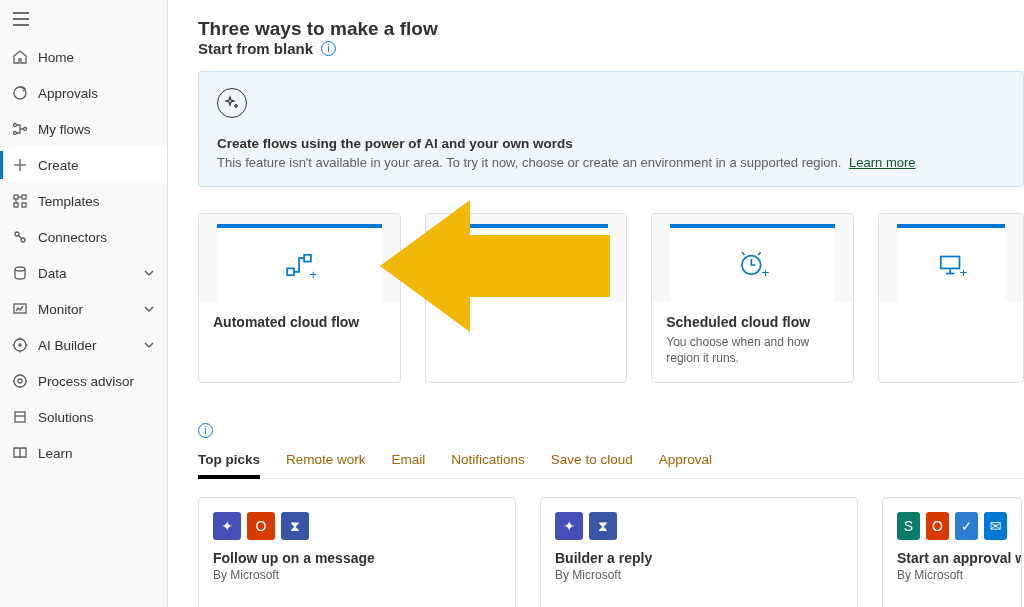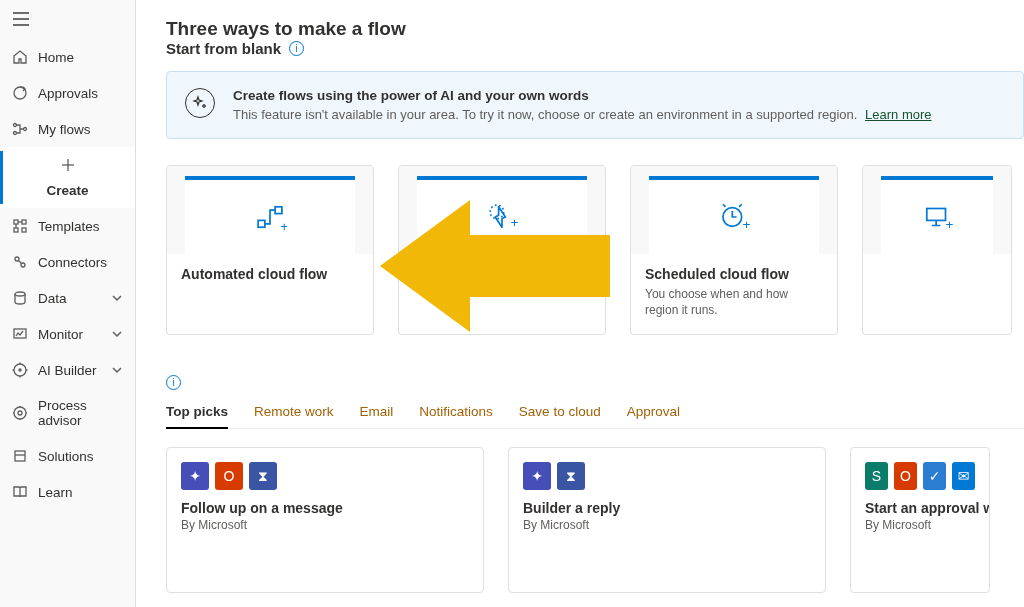--- a/index.html
+++ b/index.html
@@ -1,59 +1,59 @@
 <!DOCTYPE html>
 <html><head>
 <meta charset="utf-8">
 <style>
   * { box-sizing: border-box; margin: 0; padding: 0; }
   body { font-family: "Segoe UI", -apple-system, BlinkMacSystemFont, sans-serif; font-size: 14px; color: #323130; background: #fff; overflow: hidden; width: 1024px; height: 607px; }
   .app { display: flex; height: 607px; }
 
   
-  .sidebar { width: 136px; border-right: 1px solid #e1dfdd; background: #f9f9f9; flex-shrink: 0; display: flex; flex-direction: column; }
+  .sidebar { width: 168px; border-right: 1px solid #e1dfdd; background: #f9f9f9; flex-shrink: 0; display: flex; flex-direction: column; }
   .hamburger { padding: 10px 12px 2px; }
   .hamburger svg { width: 18px; height: 18px; }
   .nav { display: flex; flex-direction: column; padding-top: 6px; }
   .nav-item { display: flex; align-items: center; gap: 10px; padding: 10px 12px; cursor: pointer; font-size: 13.5px; color: #323130; position: relative; }
-  .nav-item.selected { background: #fff; font-weight: 700; flex-direction: column; }
+  .nav-item.selected { background: #fff; font-weight: 400; }
   .nav-item.selected::before { content: ""; position: absolute; left: 0; top: 4px; bottom: 4px; width: 3px; background: #0078d4; }
   .nav-icon { width: 16px; height: 16px; display: inline-flex; align-items: center; justify-content: center; color: #605e5c; flex-shrink: 0; }
   .nav-icon svg { width: 16px; height: 16px; stroke: currentColor; fill: none; stroke-width: 1.3; }
   .nav-label { flex: 1; }
   .nav-chevron { width: 12px; height: 12px; color: #605e5c; }
   .nav-chevron svg { width: 12px; height: 12px; stroke: currentColor; fill: none; stroke-width: 1.5; }
 
   
   .main { flex: 1; overflow: hidden; padding: 18px 0 0 30px; }
   h1 { font-size: 19px; font-weight: 600; }
   .section-title { font-size: 15px; font-weight: 600; display: flex; align-items: center; gap: 8px; margin-bottom: 14px; }
   .info-icon { display:inline-flex; width:15px; height:15px; border:1px solid #0078d4; border-radius:50%; align-items:center; justify-content:center; font-size:10px; color:#0078d4; font-weight:400; }
 
   
-  .banner { display: flex; align-items: flex-start; gap: 18px; padding: 16px 18px; background: #f0f7fc; border: 1px solid #c7e0f4; border-radius: 4px; margin-bottom: 26px; }
+  .banner { display: flex; align-items: flex-start; gap: 18px; padding: 16px 18px; background: #f0f7fc; border: 1px solid #c7e0f4; border-radius: 4px; margin-bottom: 26px; flex-direction: column; }
   .banner-icon { width: 30px; height: 30px; border: 1.6px solid #323130; border-radius: 50%; display:flex; align-items:center; justify-content:center; flex-shrink: 0; }
   .banner-title { font-weight: 600; font-size: 13.5px; margin-bottom: 4px; }
   .banner-text { font-size: 13px; color: #605e5c; }
   .banner-link { color: #14532d; text-decoration: underline; cursor: pointer; margin-left: 4px; }
 
   
   .flow-cards { display: flex; gap: 24px; margin-bottom: 40px; }
   .flow-card { width: 208px; border: 1px solid #e1dfdd; border-radius: 4px; cursor: pointer; display:flex; flex-direction:column; position: relative; overflow:hidden; }
   .flow-card-top { background:#f8f8f8; padding: 10px 18px 0; height:88px; display:flex; align-items:flex-start; }
   .flow-card-imgwrap { background: #fff; border-top:4px solid #0078d4; flex:1; height: 100%; display:flex; align-items:center; justify-content:center; }
   .flow-card-imgwrap svg { width: 34px; height: 34px; }
   .flow-card-body { padding: 12px 14px 16px; }
   .flow-card-title { font-weight: 600; font-size: 14px; margin-bottom: 4px; }
   .flow-card-sub { font-size: 12px; color: #605e5c; line-height: 1.35; }
 
   
   .tablist { display:flex; gap: 26px; border-bottom: 1px solid #edebe9; margin-bottom: 18px; }
   .tab { padding: 0 0 8px 0; font-size: 13.5px; color: #a16207; cursor: pointer; }
-  .tab.active { color: #323130; font-weight: 600; border-bottom: 2px solid #000000; margin-bottom:-1px; }
+  .tab.active { color: #323130; font-weight: 600; border-bottom: 4px solid #000000; margin-bottom:-1px; }
 
   
   .template-cards { display:flex; gap: 24px; }
   .template-card { width: 318px; border: 1px solid #e1dfdd; border-radius: 4px; cursor:pointer; display:flex; flex-direction:column; }
   .template-card.narrow { width: 140px; overflow:hidden; }
   .t-icons { display:flex; gap: 6px; padding: 14px 14px 10px; }
   .t-icon { width: 28px; height: 28px; border-radius: 3px; display:flex; align-items:center; justify-content:center; color:#fff; font-size:14px; }
   .t-body { padding: 0 14px 16px; }
   .t-title { font-weight: 600; font-size: 14px; margin-bottom: 2px; white-space: nowrap; }
   .t-pub { font-size: 12px; color: #605e5c; }

